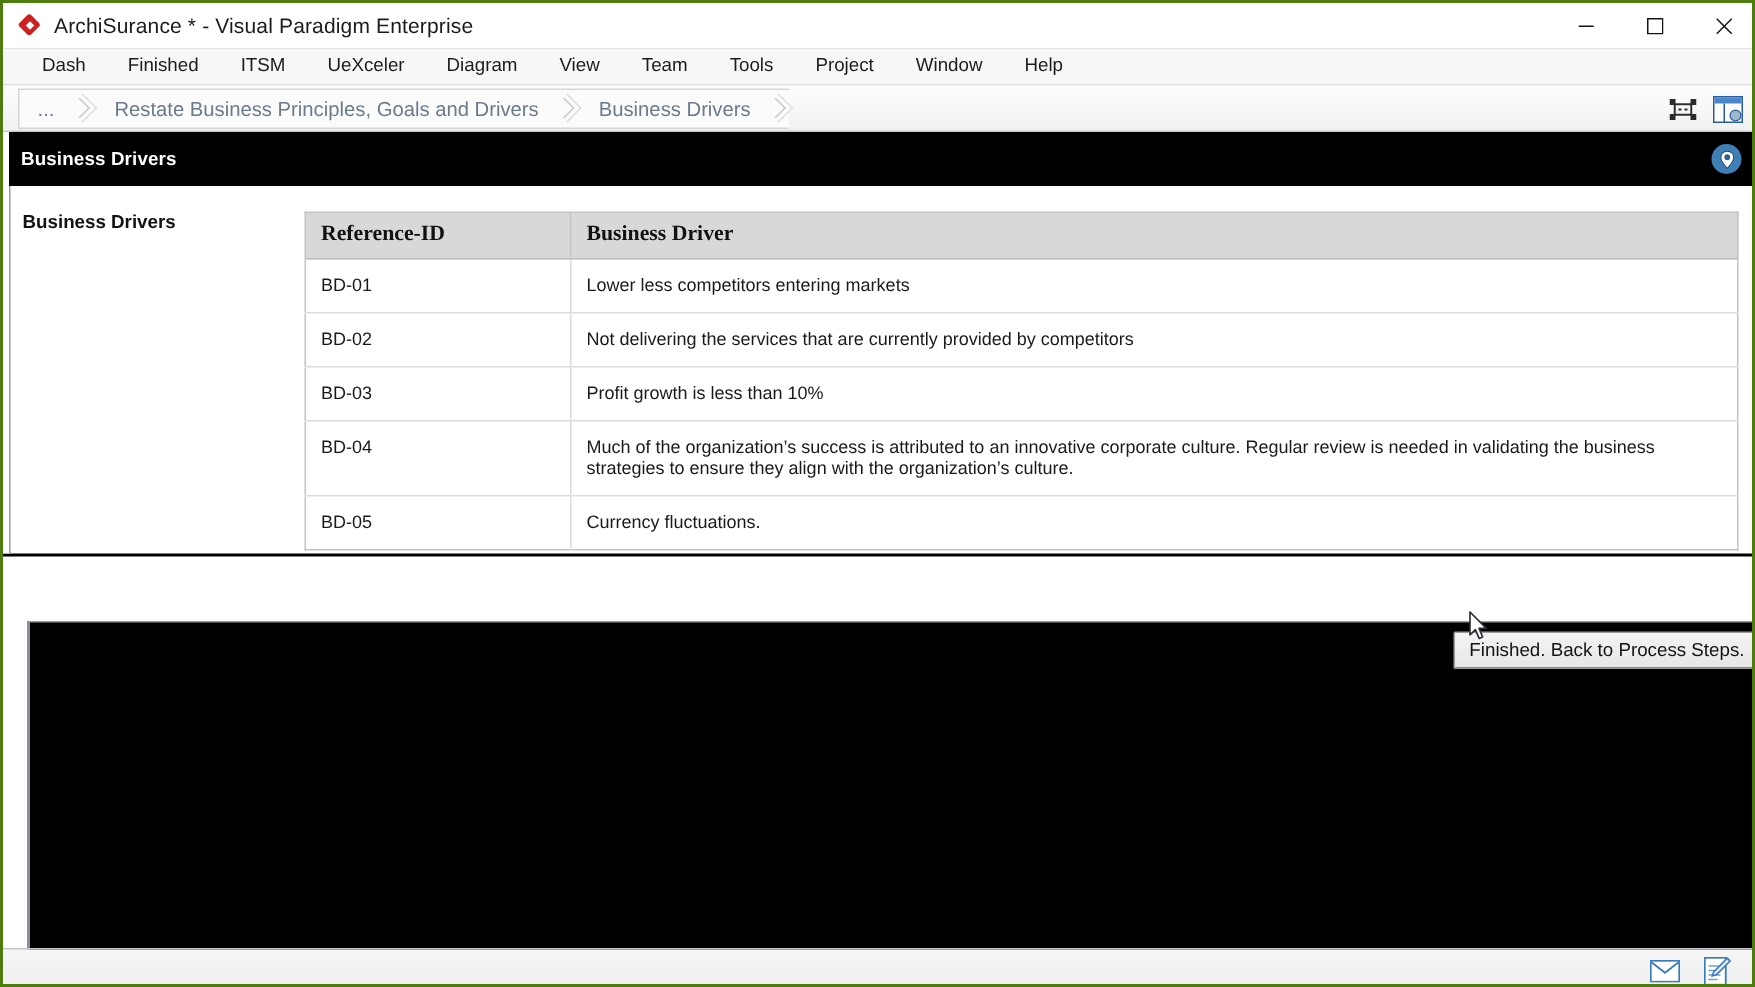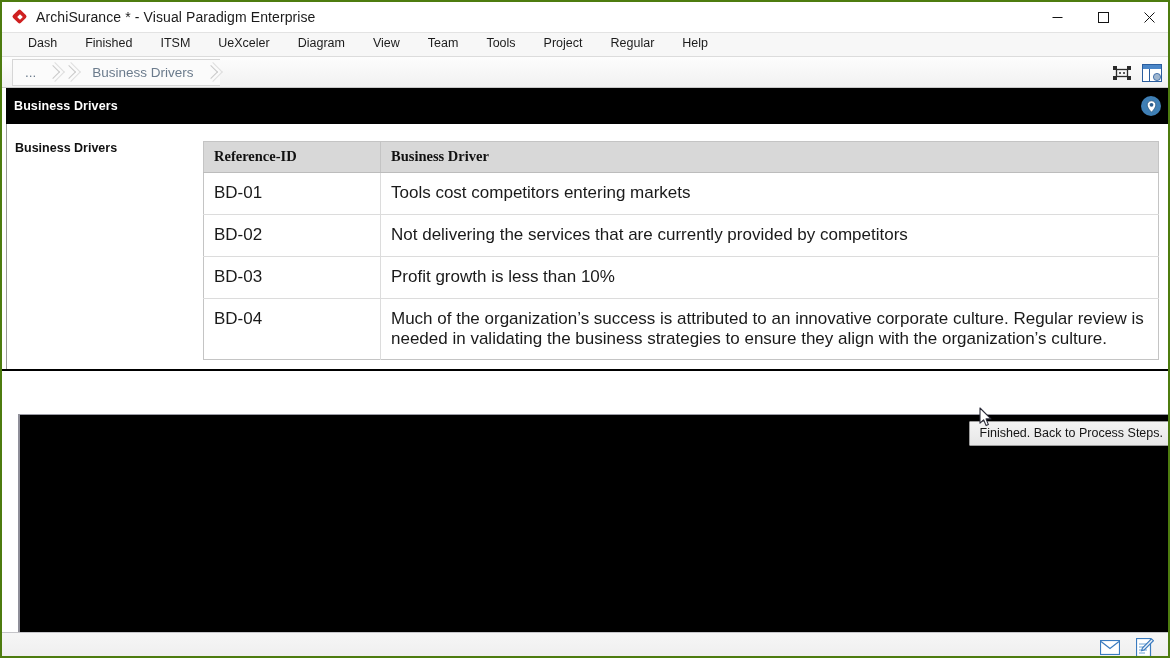--- a/index.html
+++ b/index.html
@@ -258,21 +258,21 @@
     font-size: 14.5px;
     font-weight: bold;
     color: #111111;
     padding: 6px 0 7px 10px;
     border-right: 1px solid #c4c4c4;
     border-bottom: 1px solid #bcbcbc;
     vertical-align: middle;
   }
   table.grid th:last-child { border-right: none; }
   table.grid td {
-    font-size: 17px;
+    font-size: 12px;
     color: #1a1a1a;
     padding: 10px 10px 11px 10px;
     border-right: 1px solid #dcdcdc;
     border-bottom: 1px solid #dcdcdc;
     vertical-align: top;
     line-height: 1.17;
   }
   table.grid td:last-child { border-right: none; }
   table.grid tr:last-child td { border-bottom: none; }
   .col-ref { width: 166px; }
@@ -375,28 +375,29 @@
   <div class="menubar">
     <div class="menu-item">Dash</div>
     <div class="menu-item">Finished</div>
     <div class="menu-item">ITSM</div>
     <div class="menu-item">UeXceler</div>
     <div class="menu-item">Diagram</div>
     <div class="menu-item">View</div>
     <div class="menu-item">Team</div>
     <div class="menu-item">Tools</div>
     <div class="menu-item">Project</div>
-    <div class="menu-item">Regular</div>
+    <div class="menu-item">Window</div>
     <div class="menu-item">Help</div>
   </div>
 
   <div class="crumbbar">
     <div class="crumbs">
       <div class="crumb">...</div>
       <div class="crumb-sep"></div>
+      <div class="crumb">Restate Business Principles, Goals and Drivers</div>
       <div class="crumb-sep"></div>
       <div class="crumb">Business Drivers</div>
       <div class="crumb-sep"></div>
     </div>
 
     <div class="crumb-tools">
       <div class="tool-btn">
         <svg width="18" height="14" viewBox="0 0 18 14">
           <rect x="3.5" y="3.5" width="11" height="7" fill="none" stroke="#2b2b2b" stroke-width="1.3"></rect>
           <line x1="6" y1="7" x2="8" y2="7" stroke="#2b2b2b" stroke-width="1.3"></line>
@@ -440,34 +441,38 @@
       <table class="grid">
         <thead>
           <tr>
             <th class="col-ref">Reference-ID</th>
             <th>Business Driver</th>
           </tr>
         </thead>
         <tbody>
           <tr>
             <td>BD-01</td>
-            <td>Tools cost competitors entering markets</td>
+            <td>Lower less competitors entering markets</td>
           </tr>
           <tr>
             <td>BD-02</td>
             <td>Not delivering the services that are currently provided by competitors</td>
           </tr>
           <tr>
             <td>BD-03</td>
             <td>Profit growth is less than 10%</td>
           </tr>
           <tr>
             <td>BD-04</td>
             <td>Much of the organization’s success is attributed to an innovative corporate culture. Regular review is needed in validating the business strategies to ensure they align with the organization’s culture.</td>
           </tr>
+          <tr>
+            <td>BD-05</td>
+            <td>Currency fluctuations.</td>
+          </tr>
         </tbody>
       </table>
     </div>
   </div>
 
   <div class="lower-panel">
     <button class="finish-btn">Finished. Back to Process Steps.</button>
   </div>
 
   <div class="statusbar">

